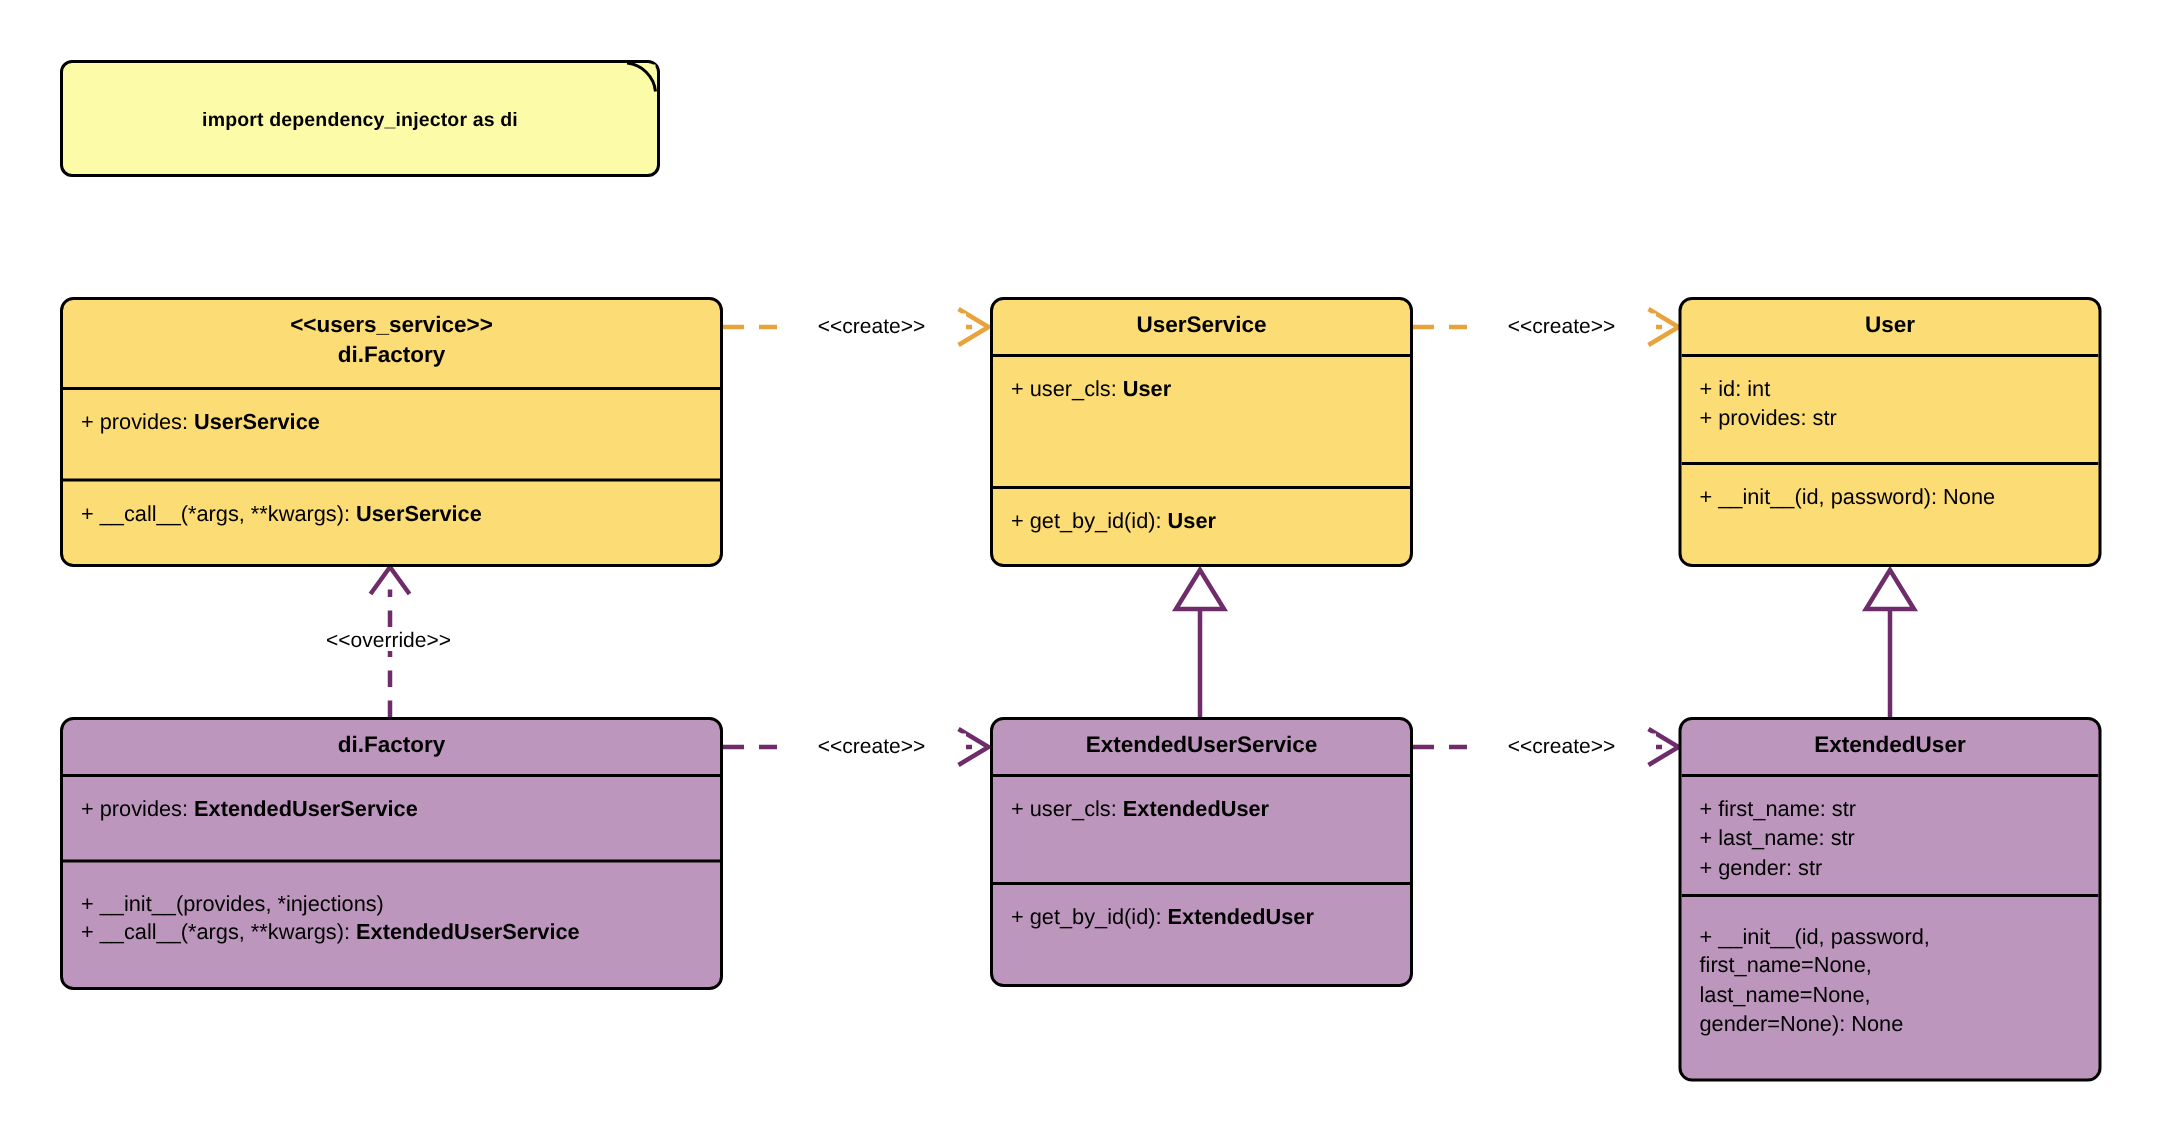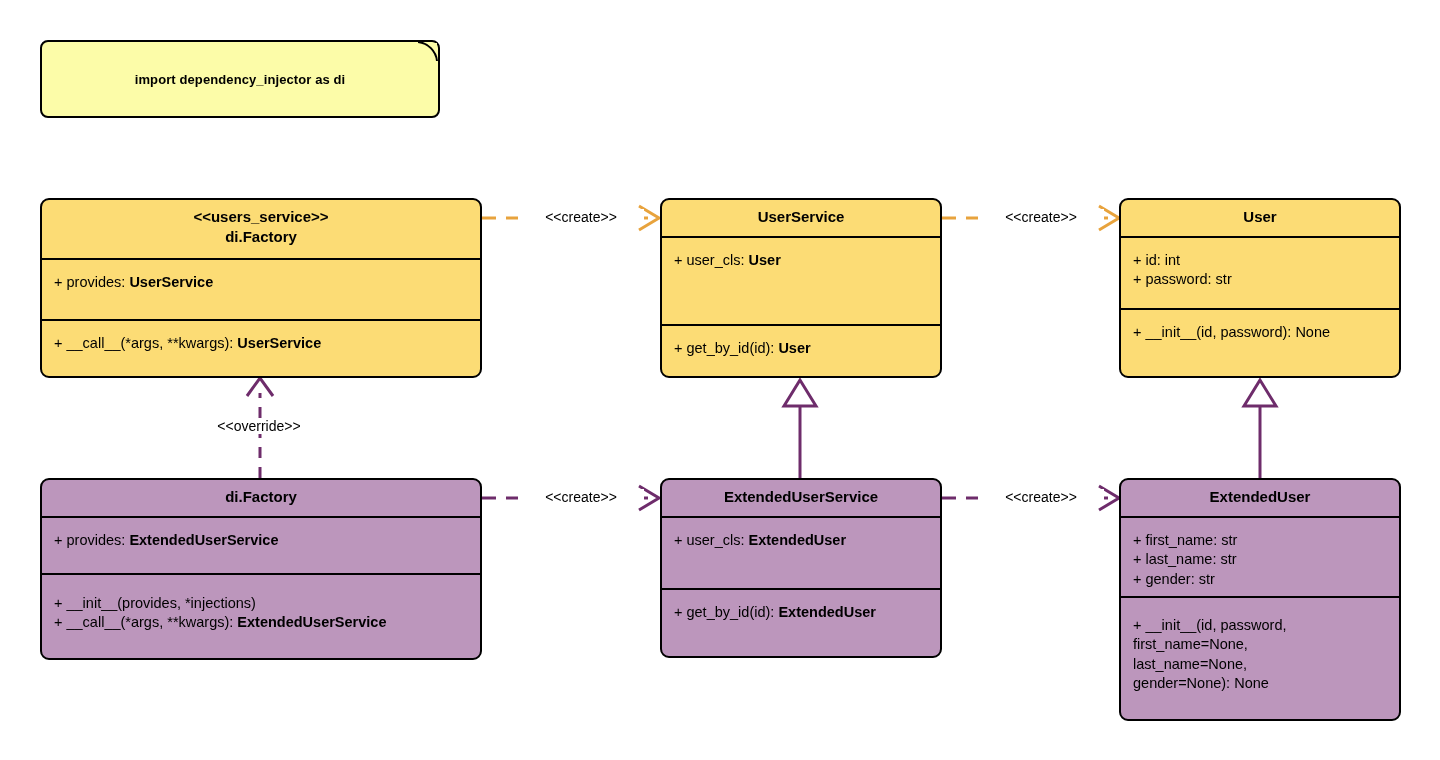--- a/index.html
+++ b/index.html
@@ -177,21 +177,21 @@
     <div class="uml-row"><span>+ get_by_id(id): </span><b>User</b></div>
   </div>
 </div>
 
 <div class="uml-class" style="left:1119px; top:198px; width:282px; height:180px;">
   <div class="uml-header" style="height:38px;">
     <span class="cname">User</span>
   </div>
   <div class="uml-compartment" style="height:70px;">
     <div class="uml-row">+ id: int</div>
-    <div class="uml-row">+ password: str</div>
+    <div class="uml-row">+ provides: str</div>
   </div>
   <div class="uml-compartment" style="height:68px;">
     <div class="uml-row">+ __init__(id, password): None</div>
   </div>
 </div>
 
 <div class="uml-class purple" style="left:40px; top:478px; width:442px; height:182px;">
   <div class="uml-header" style="height:38px;">
     <span class="cname">di.Factory</span>
   </div>

